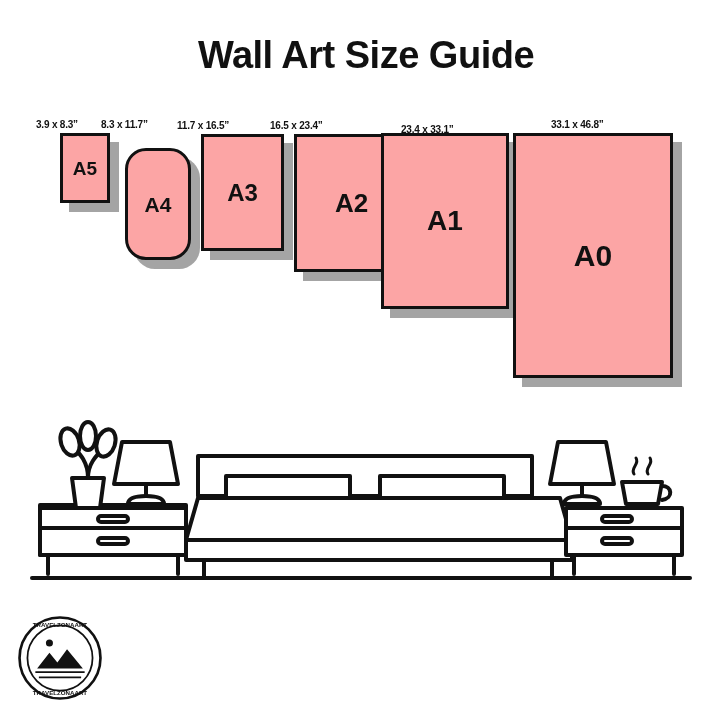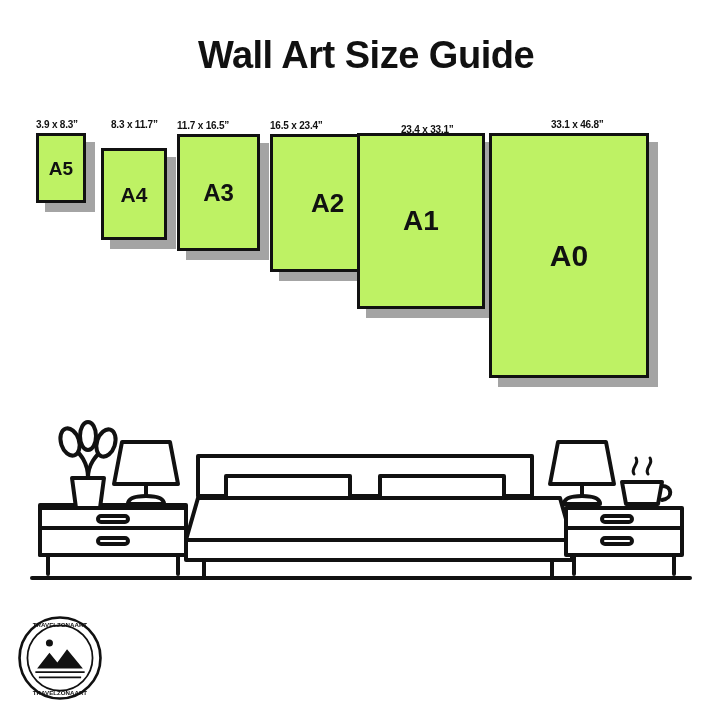--- a/index.html
+++ b/index.html
@@ -29,27 +29,28 @@
   .frame-dim{
     position:absolute;
     white-space:nowrap;
     font-size:10px;
     font-weight:bold;
     color:#111;
     letter-spacing:-0.2px;
   }
   .frame{
     position:absolute;
-    background:#bef264;
+    background:#fca5a5;
     border:3px solid #111111;
     box-sizing:border-box;
     box-shadow:9px 9px 0 0 rgba(90,90,90,0.55);
     display:flex;
     align-items:center;
     justify-content:center;
+    margin-left:24px;
   }
   .frame-label{
     font-weight:bold;
     color:#111;
     line-height:1;
   }
 
   
   #scene{position:absolute;left:0;top:370px;width:720px;height:240px;}
 
@@ -73,22 +74,22 @@
   <div class="title">Wall Art Size Guide</div>
 
   <div class="frame-wrap">
     <div class="frame-dim" style="left:36px;top:119px;">3.9 x 8.3”</div>
     <div class="frame" style="left:36px;top:133px;width:50px;height:70px;">
       <span class="frame-label" style="font-size:19px;">A5</span>
     </div>
   </div>
 
   <div class="frame-wrap">
-    <div class="frame-dim" style="left:111px;top:119px;">8.3 x 11.7”</div>
-    <div class="frame" style="left:101px;top:148px;width:66px;height:92px;">
+    <div class="frame-dim" style="left:101px;top:119px;">8.3 x 11.7”</div>
+    <div class="frame" style="left:101px;top:148px;width:66px;height:112px;border-radius:21px;">
       <span class="frame-label" style="font-size:21px;">A4</span>
     </div>
   </div>
 
   <div class="frame-wrap">
     <div class="frame-dim" style="left:177px;top:120px;">11.7 x 16.5”</div>
     <div class="frame" style="left:177px;top:134px;width:83px;height:117px;">
       <span class="frame-label" style="font-size:24px;text-align:center;">A3</span>
     </div>
   </div>

